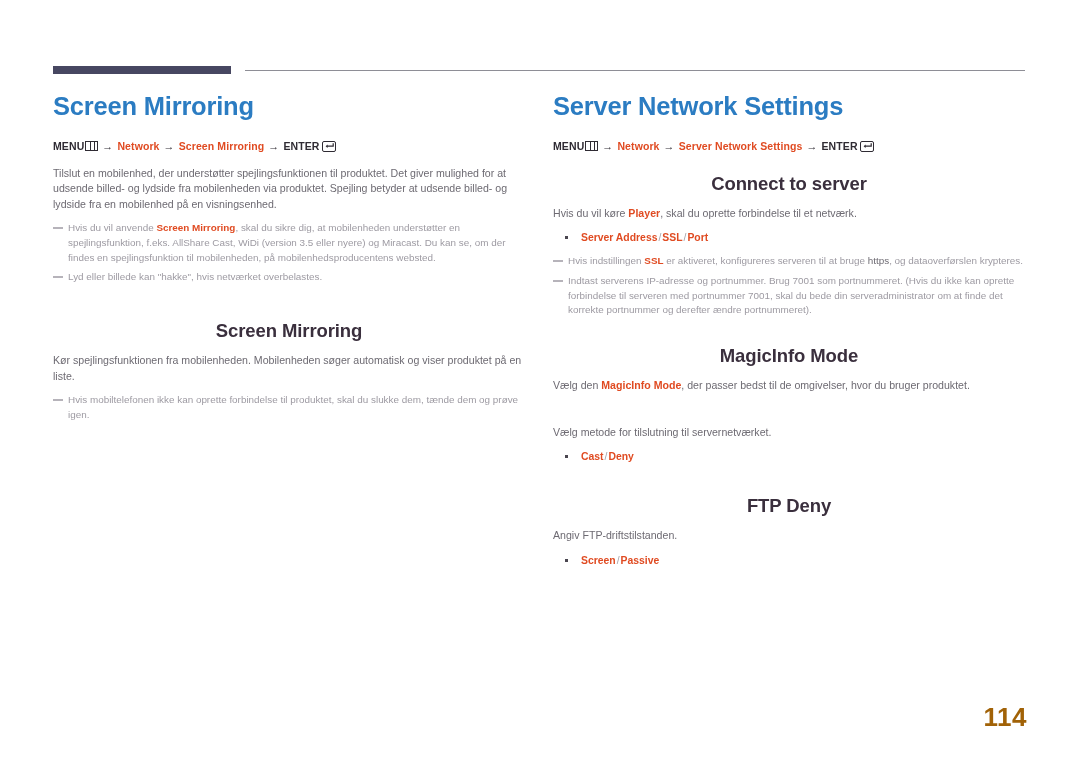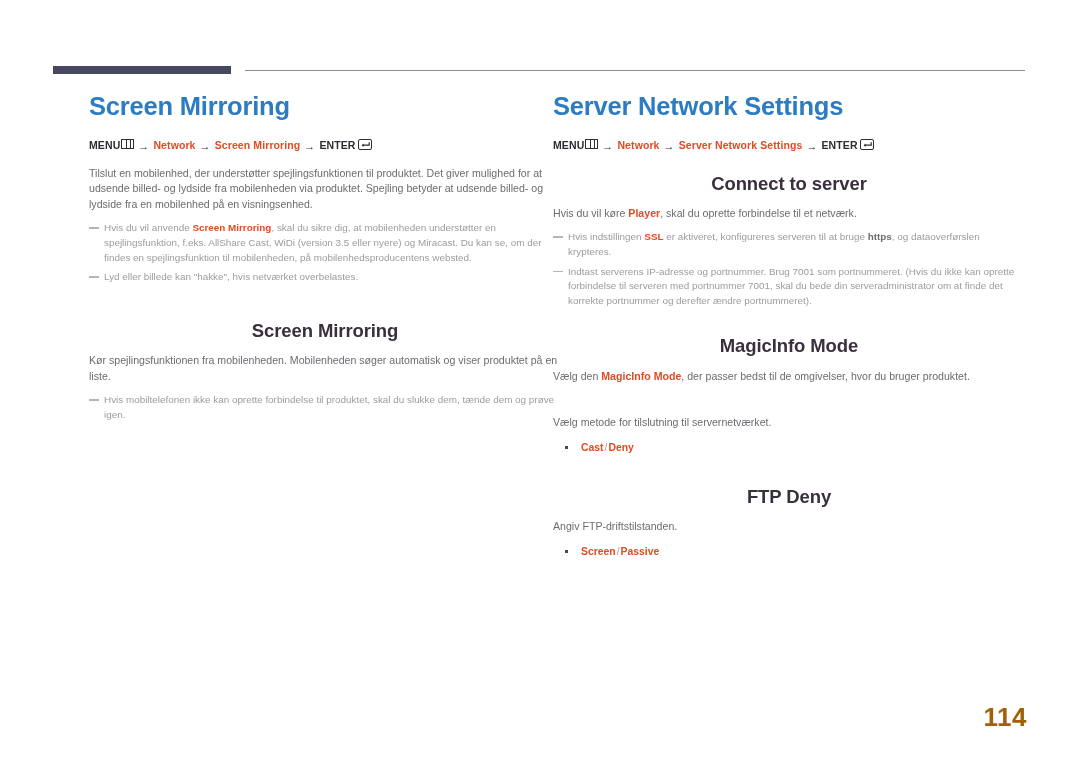--- a/index.html
+++ b/index.html
@@ -46,21 +46,21 @@
     height: 1px;
     background: #8e8e96;
   }
 
   
   .col {
     position: absolute;
     top: 92px;
     width: 472px;
   }
-  .col-left  { left: 53px; margin-left: 36px; }
+  .col-left  { left: 53px; }
   .col-right { left: 553px; }
 
   
   .h1 {
     font-size: 25.5px;
     font-weight: bold;
     color: #2b7cc2;
     letter-spacing: -0.2px;
     line-height: 1.15;
     margin: 0 0 18px 0;
@@ -78,20 +78,21 @@
   
   .menupath {
     font-size: 10.5px;
     font-weight: bold;
     color: #2f2b33;
     letter-spacing: 0.1px;
     line-height: 1.3;
     margin: 0 0 12px 0;
     white-space: nowrap;
     display: flex;
+    align-items: center;
     gap: 0;
   }
   .menupath .red { color: #e04b22; }
   .menupath .arrow {
     color: #2f2b33;
     font-weight: normal;
     padding: 0 4px;
     font-size: 11px;
   }
 
@@ -153,21 +154,21 @@
   .note::before {
     content: "";
     position: absolute;
     left: 0;
     top: 6px;
     width: 10px;
     height: 1.6px;
     background: #b6b3ba;
   }
   .note .red  { color: #e04b22; font-weight: bold; }
-  .note .bold { color: #6d6a72; font-weight: bold; }
+  .note .bold { color: #6d6a72; font-weight: normal; }
 
   
   .opt {
     position: relative;
     font-size: 10.4px;
     line-height: 15px;
     font-weight: bold;
     color: #e04b22;
     margin: 0 0 9px 0;
     padding-left: 28px;
@@ -273,20 +274,23 @@
         </svg>
       </span>
     </div>
 
     <div class="gap-sm"></div>
 
     <h2 class="h2">Connect to server</h2>
     <p class="p">
       <span>Hvis du vil køre </span><span class="red">Player</span><span>, skal du oprette forbindelse til et netværk.</span>
     </p>
+    <div class="opt">
+      <span>Server Address</span><span class="sep">/</span><span>SSL</span><span class="sep">/</span><span>Port</span>
+    </div>
 
     <div class="note">
       <span>Hvis indstillingen </span><span class="red">SSL</span><span> er aktiveret, konfigureres serveren til at bruge </span><span class="bold">https</span><span>, og dataoverførslen krypteres.</span>
     </div>
     <div class="note">
       <span>Indtast serverens IP-adresse og portnummer. Brug 7001 som portnummeret. (Hvis du ikke kan oprette forbindelse til serveren med portnummer 7001, skal du bede din serveradministrator om at finde det korrekte portnummer og derefter ændre portnummeret).</span>
     </div>
 
     <div class="gap-md"></div>
 

